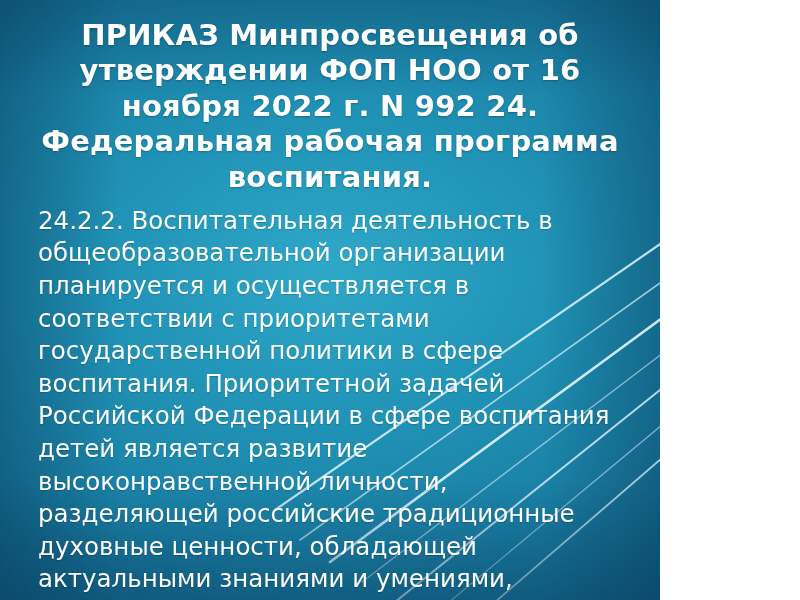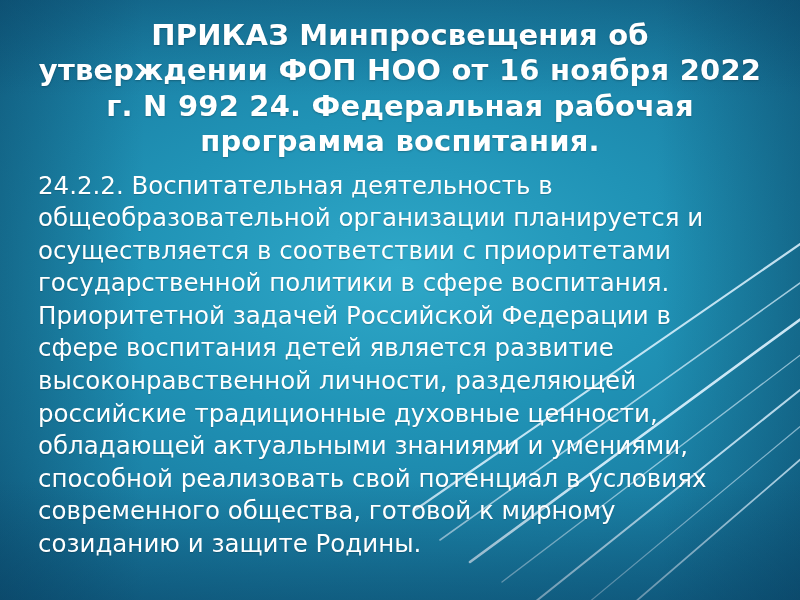--- a/index.html
+++ b/index.html
@@ -8,21 +8,21 @@
   }
   body {
     width: 800px;
     height: 600px;
     overflow: hidden;
     font-family: "DejaVu Sans", sans-serif;
   }
 
   .slide {
     position: relative;
-    width: 800px;
+    width: 660px;
     height: 600px;
     box-sizing: border-box;
     overflow: hidden;
     background:
       radial-gradient(ellipse 120% 90% at 50% 45%, #2fa8c8 0%, #2093b6 28%, #1a7fa4 52%, #12658c 74%, #0d5272 100%);
   }
 
   
   .slide::before {
     content: "";

